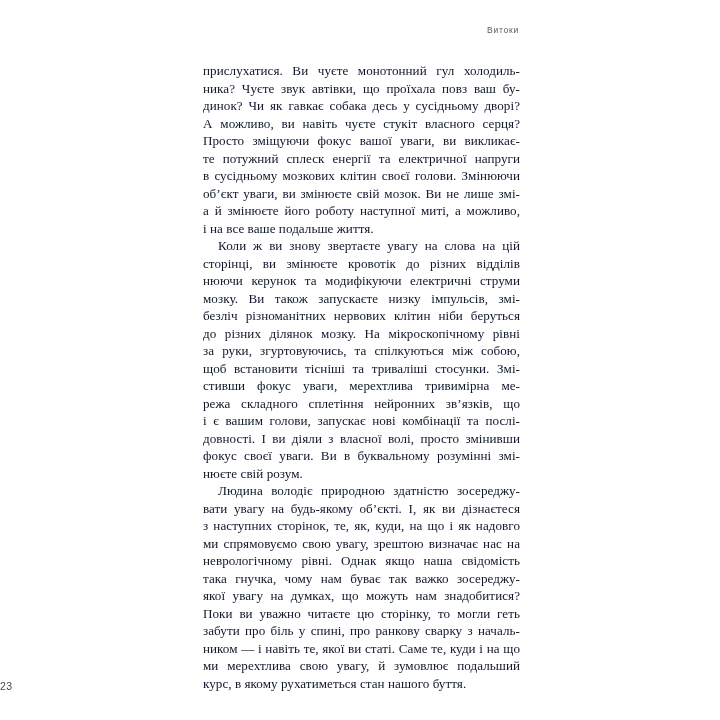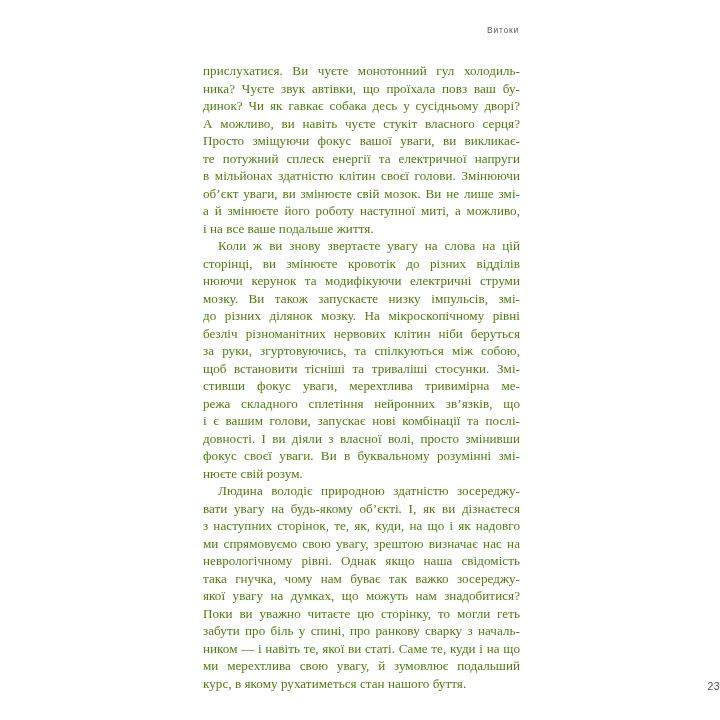--- a/index.html
+++ b/index.html
@@ -49,21 +49,21 @@
   }
 
   p.body-par {
     margin: 0;
     font-size: 13.1px;
     line-height: 17.5px;
     text-align: justify;
     text-justify: inter-word;
     word-spacing: 0px;
     letter-spacing: 0.05px;
-    color: #4d7c0f;
+    color: #0f172a;
     hyphens: manual;
     -webkit-hyphens: manual;
   }
   p.body-par.indent {
     text-indent: 15px;
   }
 
   
   .tline {
     display: block;
@@ -77,21 +77,21 @@
   .tline.first-indent {
     text-indent: 15px;
   }
 
   
   .folio {
     position: absolute;
     left: 0;
     top: 680px;
     width: 720px;
-    text-align: right;
+    text-align: left;
     font-family: "Liberation Sans", "DejaVu Sans", sans-serif;
     font-size: 10.5px;
     color: #4a4a4a;
     letter-spacing: 0.4px;
   }
 </style>
 </head>
 <body>
 
 <div class="page">
@@ -99,32 +99,32 @@
   <div class="running-head">Витоки</div>
 
   <div class="text-column">
     <p class="body-par" id="par-1" style="text-indent: 0px;">
         <span class="tline">прислухатися. Ви чуєте монотонний гул холодиль-</span>
         <span class="tline">ника? Чуєте звук автівки, що проїхала повз ваш бу-</span>
         <span class="tline">динок? Чи як гавкає собака десь у сусідньому дворі?</span>
         <span class="tline">А можливо, ви навіть чуєте стукіт власного серця?</span>
         <span class="tline">Просто зміщуючи фокус вашої уваги, ви викликає-</span>
         <span class="tline">те потужний сплеск енергії та електричної напруги</span>
-        <span class="tline">в мільйонах здатністю клітин своєї голови. Змінюючи</span>
+        <span class="tline">в сусідньому мозкових клітин своєї голови. Змінюючи</span>
         <span class="tline">об’єкт уваги, ви змінюєте свій мозок. Ви не лише змі-</span>
         <span class="tline">а й змінюєте його роботу наступної миті, а можливо,</span>
         <span class="tline last">і на все ваше подальше життя.</span>
       </p>
     <p class="body-par indent" id="par-2" style="text-indent: 0px;">
         <span class="tline first-indent">Коли ж ви знову звертаєте увагу на слова на цій</span>
         <span class="tline">сторінці, ви змінюєте кровотік до різних відділів</span>
         <span class="tline">нюючи керунок та модифікуючи електричні струми</span>
         <span class="tline">мозку. Ви також запускаєте низку імпульсів, змі-</span>
+        <span class="tline">безліч різноманітних нервових клітин ніби беруться</span>
         <span class="tline">до різних ділянок мозку. На мікроскопічному рівні</span>
-        <span class="tline">безліч різноманітних нервових клітин ніби беруться</span>
         <span class="tline">за руки, згуртовуючись, та спілкуються між собою,</span>
         <span class="tline">щоб встановити тісніші та триваліші стосунки. Змі-</span>
         <span class="tline">стивши фокус уваги, мерехтлива тривимірна ме-</span>
         <span class="tline">режа складного сплетіння нейронних зв’язків, що</span>
         <span class="tline">і є вашим голови, запускає нові комбінації та послі-</span>
         <span class="tline">довності. І ви діяли з власної волі, просто змінивши</span>
         <span class="tline">фокус своєї уваги. Ви в буквальному розумінні змі-</span>
         <span class="tline last">нюєте свій розум.</span>
       </p>
     <p class="body-par indent" id="par-3" style="text-indent: 0px;">

